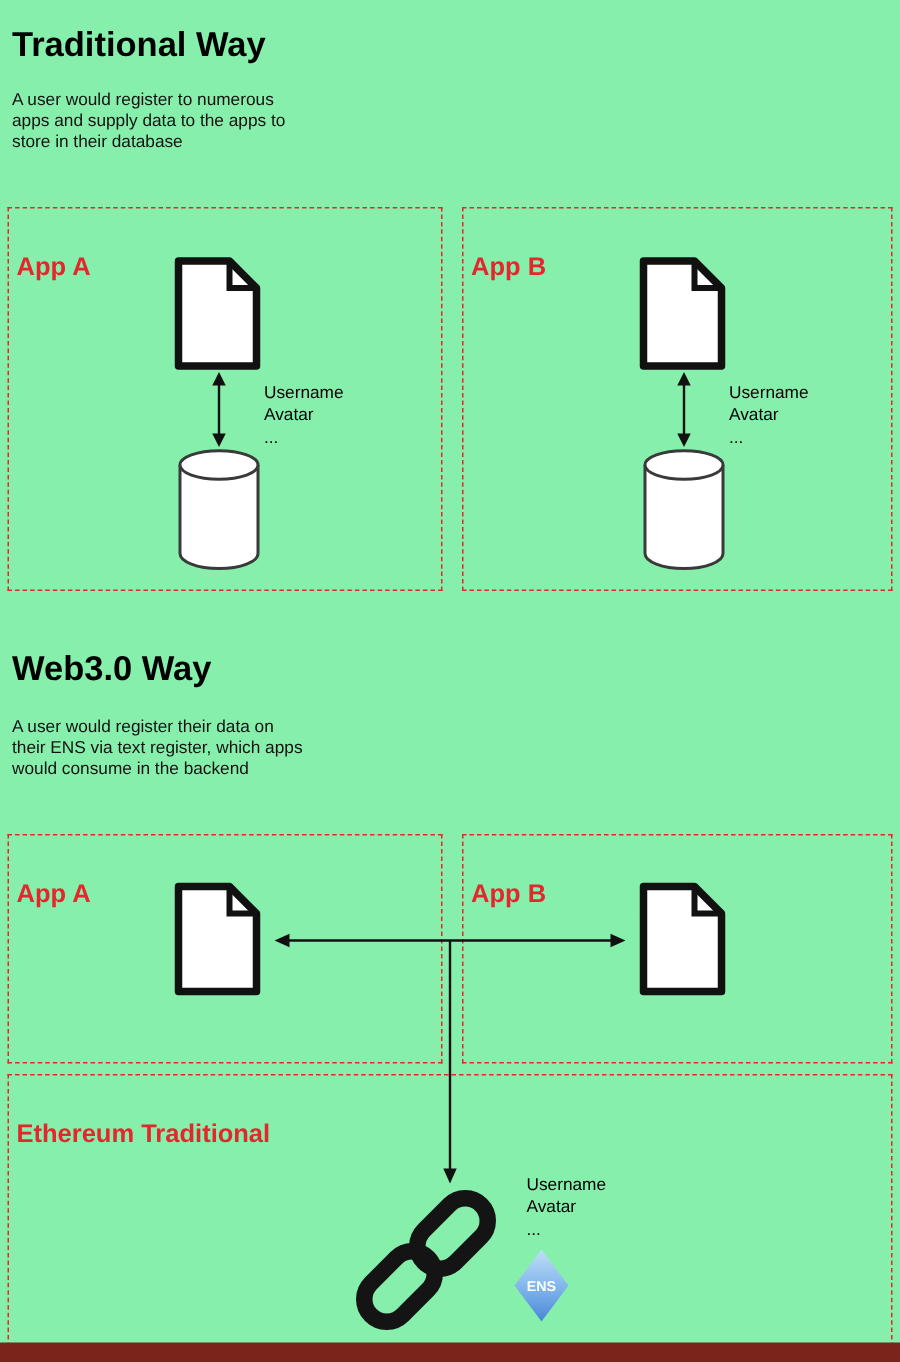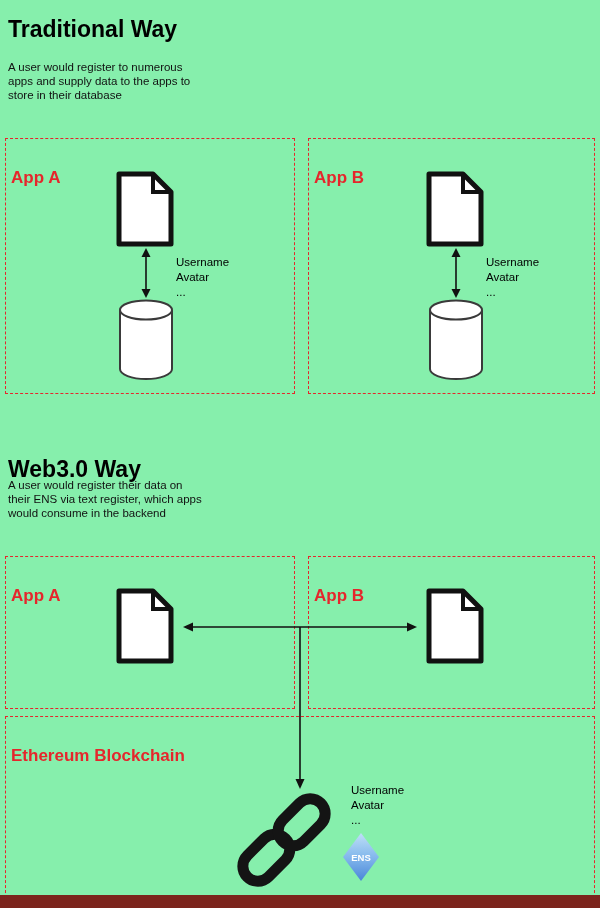--- a/index.html
+++ b/index.html
@@ -74,21 +74,21 @@
       <span>Avatar</span>
       <span>...</span>
     </div>
 
     <svg class="icon-abs" style="left:118px; top:159px" width="58" height="84" viewBox="0 0 58 84">
       <path d="M3 12 L3 71 C3 76.5 14.6 81 29 81 C43.4 81 55 76.5 55 71 L55 12" fill="#fff" stroke="#3a3a3a" stroke-width="2"></path>
       <ellipse cx="29" cy="12" rx="26" ry="9.5" fill="#fff" stroke="#3a3a3a" stroke-width="2"></ellipse>
     </svg>
   </div>
 
-  <div class="h-title" style="top:456px">Web3.0 Way</div>
+  <div class="h-title" style="top:432px">Web3.0 Way</div>
   <div class="desc" style="top:478px; width:200px">A user would register their data on their ENS via text register, which apps would consume in the backend</div>
 
   <div class="appbox" style="left:5px; top:556px; width:290px; height:153px;">
     <span class="applabel">App A</span>
     <svg class="icon-abs" style="left:106px; top:30px" width="66" height="78" viewBox="0 0 66 78">
       <path d="M7 4 H41 L59 22 V74 H7 Z" fill="#fff" stroke="#111" stroke-width="5" stroke-linejoin="round"></path>
       <path d="M41 6 V22 H57" fill="none" stroke="#111" stroke-width="4"></path>
     </svg>
   </div>
 
@@ -105,21 +105,21 @@
     <polygon points="0,8 10,3.5 10,12.5" fill="#111"></polygon>
     <polygon points="234,8 224,3.5 224,12.5" fill="#111"></polygon>
   </svg>
 
   <svg class="icon-abs z-top" style="left:293px; top:627px" width="14" height="162" viewBox="0 0 14 162">
     <line x1="7" y1="0" x2="7" y2="153" stroke="#111" stroke-width="1.6"></line>
     <polygon points="7,162 2.5,152 11.5,152" fill="#111"></polygon>
   </svg>
 
   <div class="appbox" style="left:5px; top:716px; width:590px; height:187px;">
-    <span class="applabel">Ethereum Blockchain</span>
+    <span class="applabel">Ethereum Traditional</span>
 
     <svg class="icon-abs" style="left:222px; top:69px" width="112" height="108" viewBox="0 0 112 108">
       <g transform="rotate(-45 56 54)">
         <rect x="4" y="39" width="54" height="30" rx="15" fill="none" stroke="#141414" stroke-width="11"></rect>
         <rect x="54" y="39" width="54" height="30" rx="15" fill="none" stroke="#141414" stroke-width="11"></rect>
       </g>
     </svg>
 
     <div class="fields" style="left:345px; top:66px">
       <span>Username</span>

